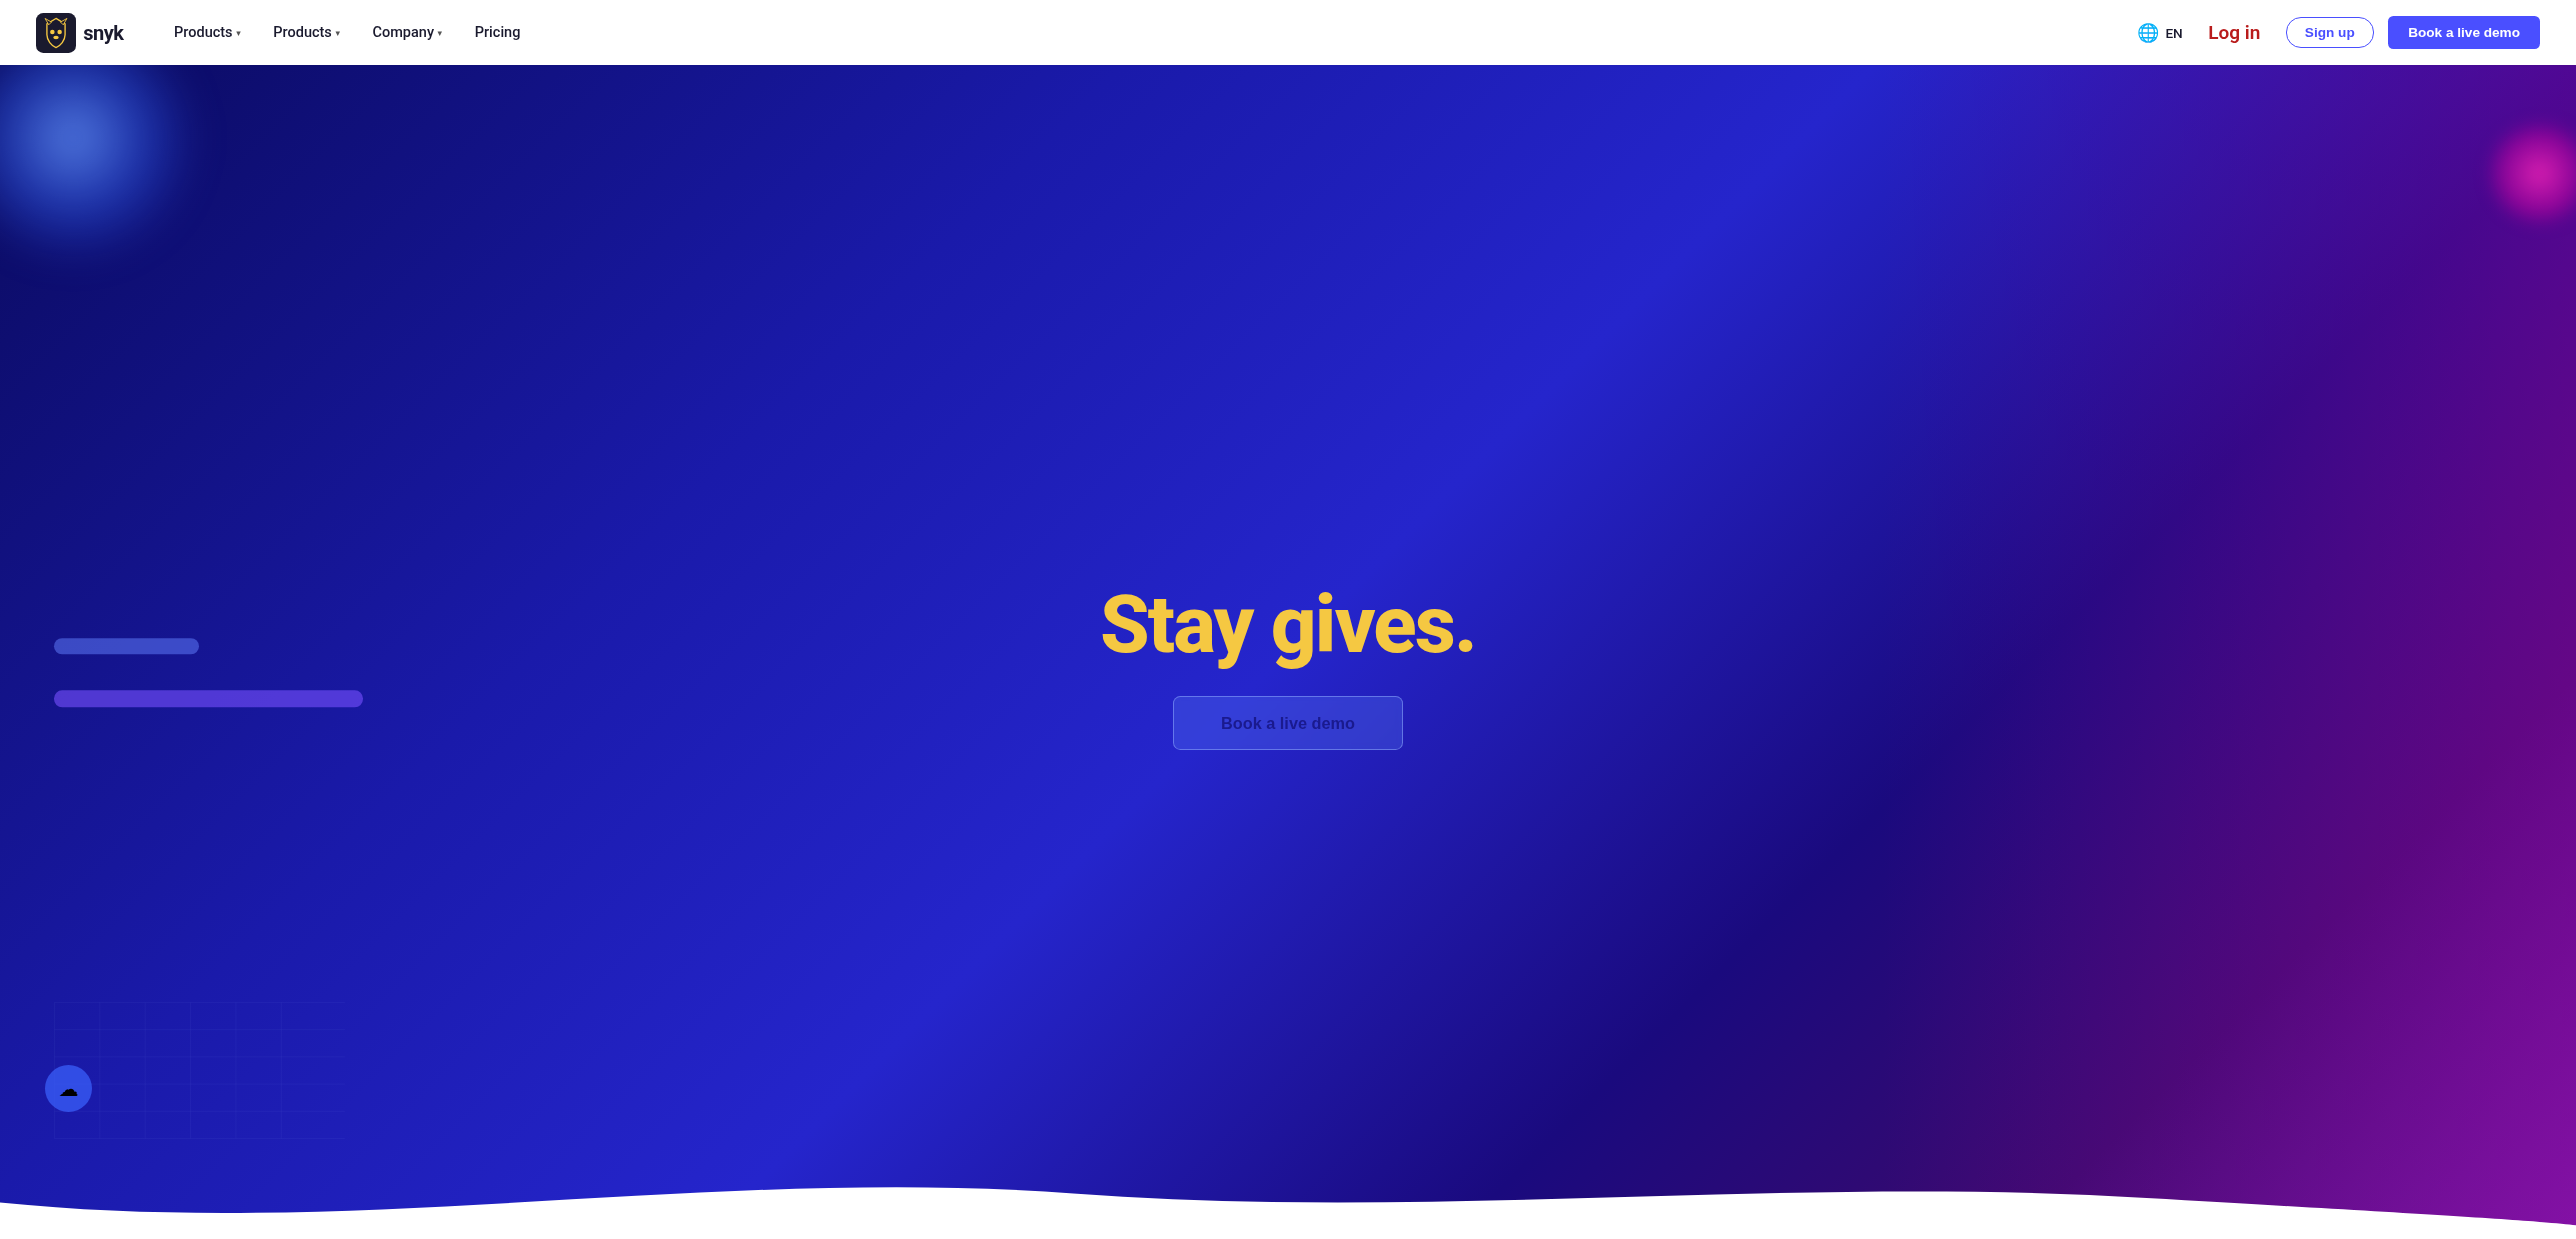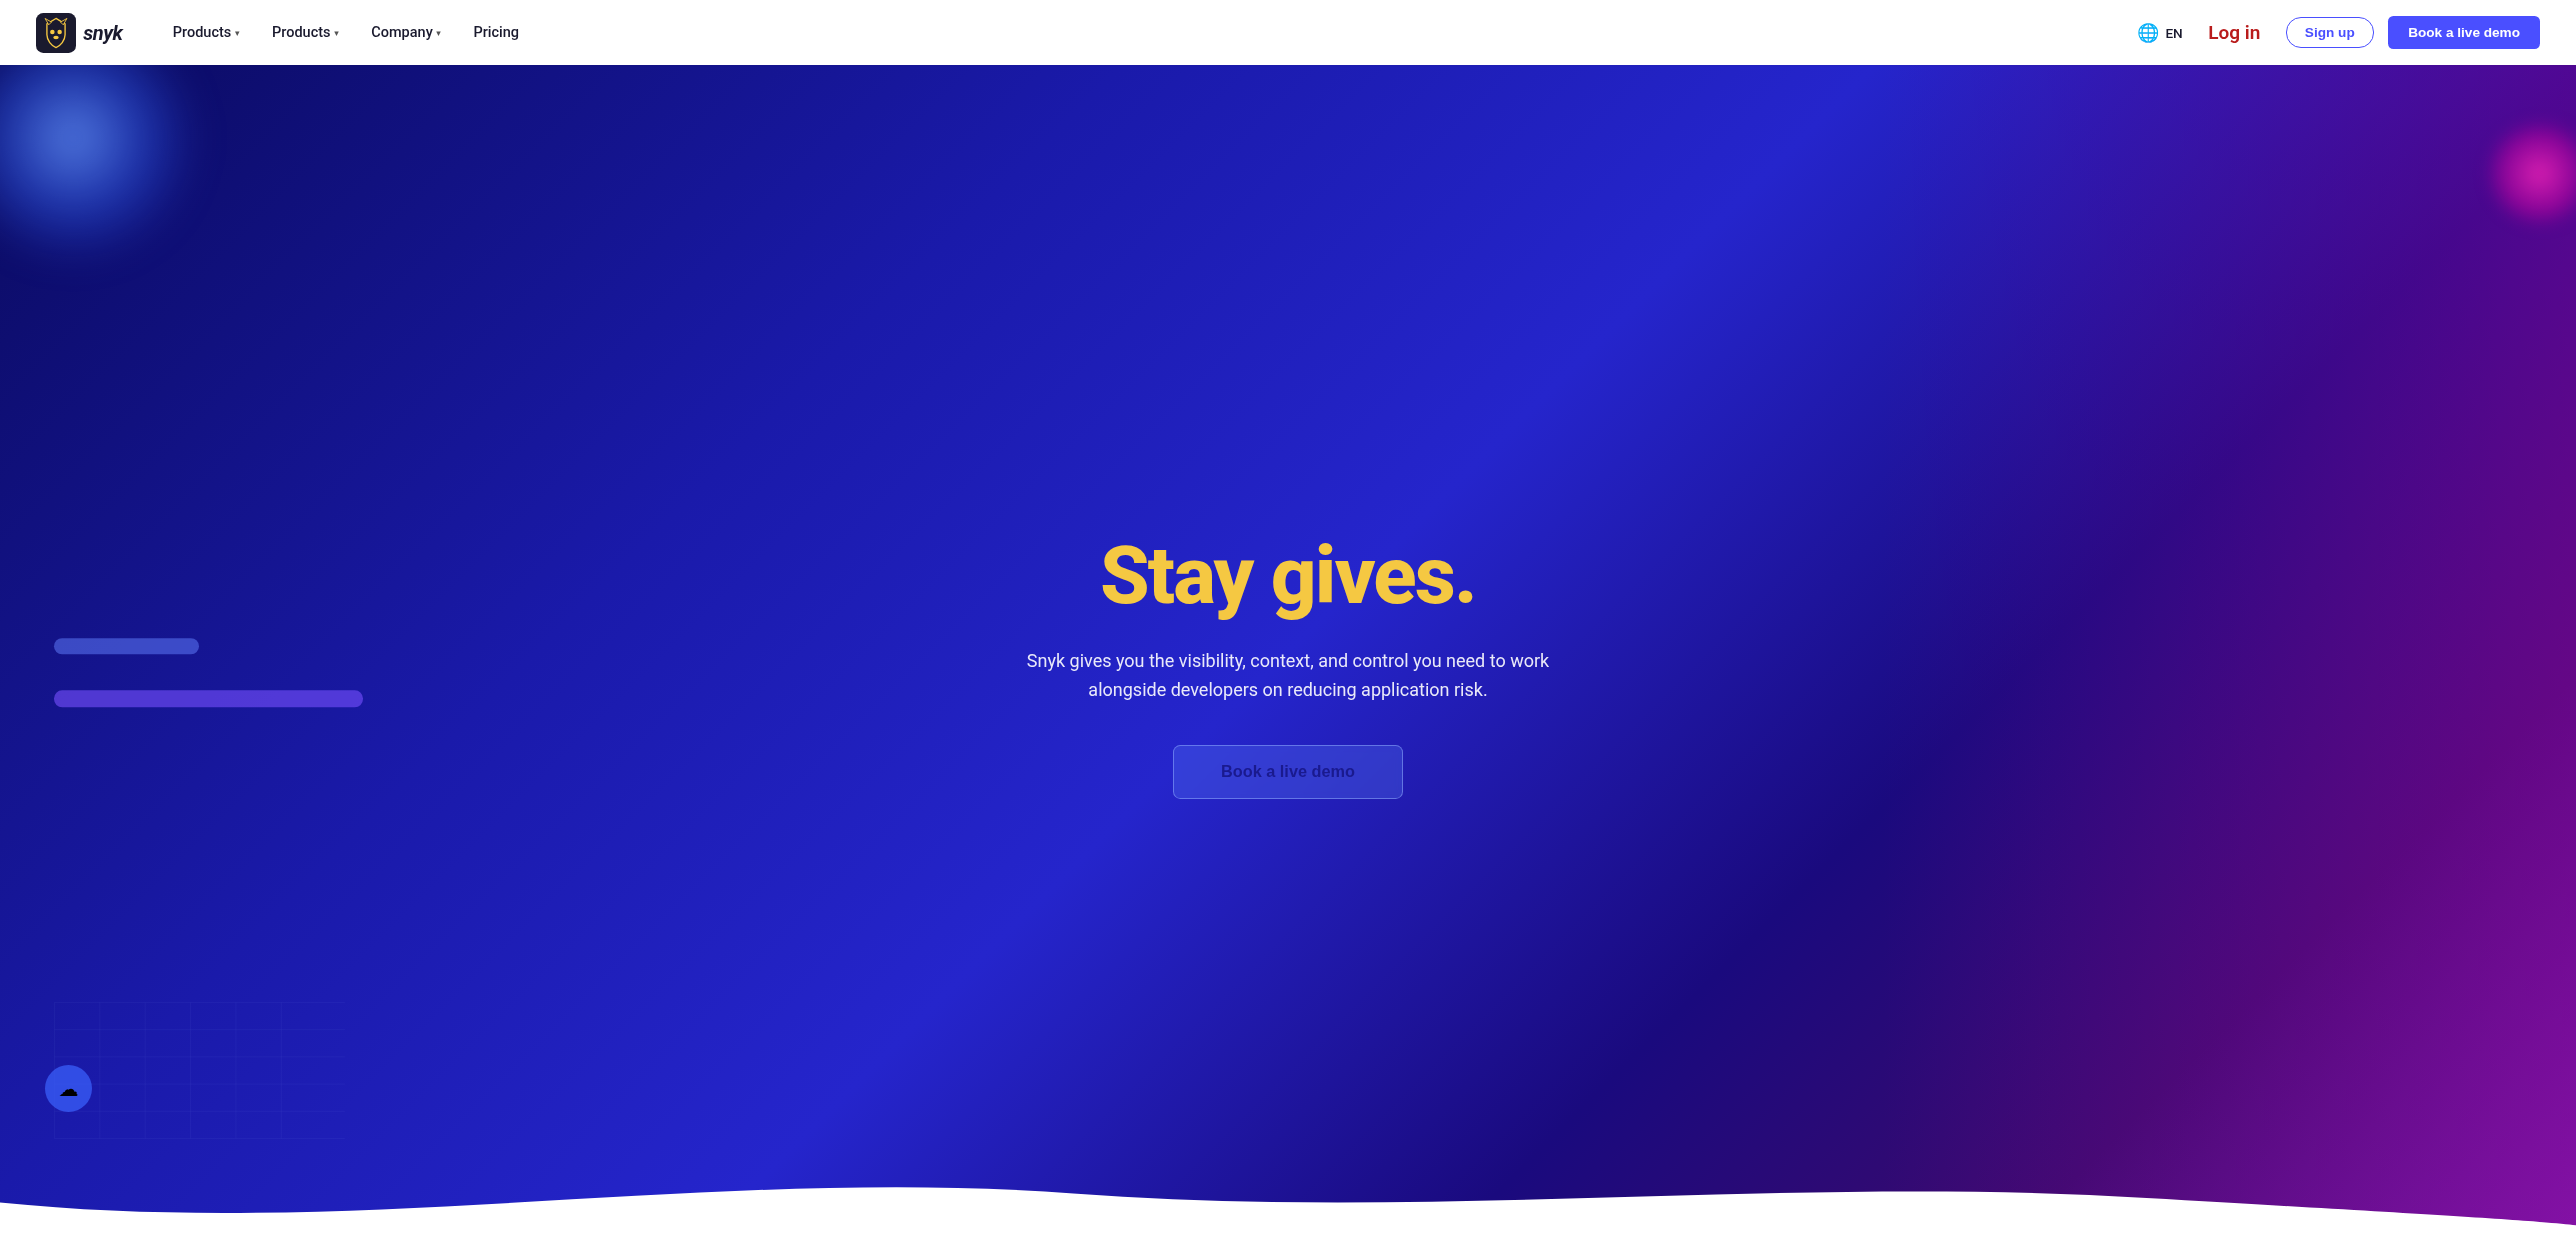--- a/index.html
+++ b/index.html
@@ -20,21 +20,20 @@
       height: 65px;
       box-shadow: 0 0.9px 2.7px rgba(0,0,0,0.08);
     }
 
     .nav-logo {
       display: flex;
       align-items: center;
       gap: 7.3px;
       text-decoration: none;
       margin-right: 36px;
-      font-style: italic;
     }
 
     .nav-logo-icon {
       width: 40px;
       height: 40px;
     }
 
     .nav-logo-text {
       font-size: 20px;
       font-weight: 700;
@@ -351,21 +350,20 @@
 
   <div class="fingerprint-btn">
     <span>☁</span>
   </div>
 
   <div class="hero-content">
     <h1 class="hero-title">
       <br>
       <span>Stay gives.</span>
     </h1>
-    <p class="hero-subtitle">Snyk gives you the visibility, context, and control you need to work alongside developers on reducing application risk.</p>
     <button class="hero-cta-btn">Book a live demo</button>
   </div>
 
   <div class="hero-wave">
     <svg viewBox="0 0 1440 100" preserveAspectRatio="none" xmlns="http://www.w3.org/2000/svg">
       <path d="M0,60 C200,100 400,20 600,50 C800,80 1000,30 1200,55 C1350,72 1420,80 1440,85 L1440,100 L0,100 Z" fill="white"></path>
     </svg>
   </div>
 </section>
 

